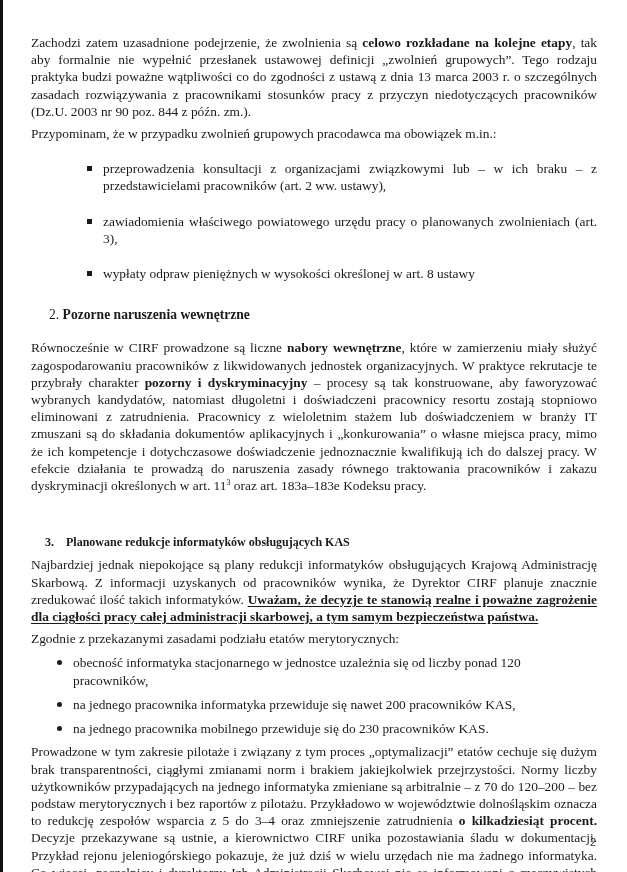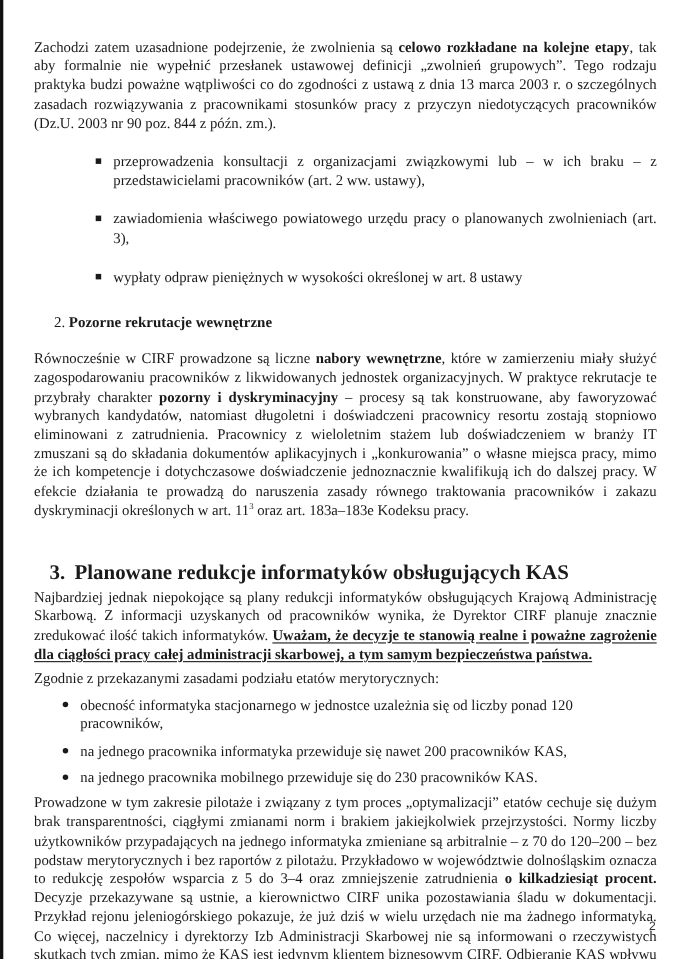--- a/index.html
+++ b/index.html
@@ -16,43 +16,44 @@
   .gap-s { margin-top: 5px; }
   b { font-weight: bold; }
   .u { text-decoration: underline; text-underline-offset: 2px; }
   ul { list-style: none; margin: 0; padding: 0; }
   .sq-list li { position: relative; padding-left: 72px; text-align: justify; margin-top: 18px; }
   .sq-list li .bul { position: absolute; left: 56px; top: 6px; width: 5px; height: 5px; background: #1a1a1a; }
   .dot-list li { position: relative; padding-left: 42px; margin-top: 7px; }
   .dot-list li .bul { position: absolute; left: 26px; top: 6px; width: 5px; height: 5px; border-radius: 50%; background: #1a1a1a; }
   .h2 { margin-top: 24px; margin-left: 18px; font-size: 13.6px; }
   .h2 .num { font-weight: normal; }
-  .h3 { margin-top: 40px; margin-left: 14px; font-weight: bold; font-size: 19px; }
+  .h3 { margin-top: 40px; margin-left: 14px; font-weight: bold; font-size: 12px; }
   .h3 .num { display: inline-block; width: 18px; }
   sup { font-size: 8px; line-height: 0; }
   .page-num { position: absolute; left: 590px; top: 836px; font-family: "Liberation Sans", sans-serif; font-size: 11px; color: #333; }
 </style>
 </head>
 <body>
 
 <div class="left-strip"></div>
 
 <div class="page">
 
   <p><span>Zachodzi zatem uzasadnione podejrzenie, że zwolnienia są </span><b>celowo rozkładane na kolejne etapy</b><span>, tak aby formalnie nie wypełnić przesłanek ustawowej definicji „zwolnień grupowych”. Tego rodzaju praktyka budzi poważne wątpliwości co do zgodności z ustawą z dnia 13 marca 2003 r. o szczególnych zasadach rozwiązywania z pracownikami stosunków pracy z przyczyn niedotyczących pracowników (Dz.U. 2003 nr 90 poz. 844 z późn. zm.).</span></p>
 
+  <p class="gap-s">Przypominam, że w przypadku zwolnień grupowych pracodawca ma obowiązek m.in.:</p>
 
   <ul class="sq-list">
     <li><span class="bul"></span><span>przeprowadzenia konsultacji z organizacjami związkowymi lub – w ich braku – z przedstawicielami pracowników (art. 2 ww. ustawy),</span></li>
     <li><span class="bul"></span><span>zawiadomienia właściwego powiatowego urzędu pracy o planowanych zwolnieniach (art. 3),</span></li>
     <li><span class="bul"></span><span>wypłaty odpraw pieniężnych w wysokości określonej w art. 8 ustawy</span></li>
   </ul>
 
 
-  <div class="h2"><span class="num">2.</span> <b>Pozorne rekrutacje wewnętrzne</b></div>
+  <div class="h2"><span class="num">2.</span> <b>Pozorne naruszenia wewnętrzne</b></div>
 
   <p style="margin-top:16px"><span>Równocześnie w CIRF prowadzone są liczne </span><b>nabory wewnętrzne</b><span>, które w zamierzeniu miały służyć zagospodarowaniu pracowników z likwidowanych jednostek organizacyjnych. W praktyce rekrutacje te przybrały charakter </span><b>pozorny i dyskryminacyjny</b><span> – procesy są tak konstruowane, aby faworyzować wybranych kandydatów, natomiast długoletni i doświadczeni pracownicy resortu zostają stopniowo eliminowani z zatrudnienia. Pracownicy z wieloletnim stażem lub doświadczeniem w branży IT zmuszani są do składania dokumentów aplikacyjnych i „konkurowania” o własne miejsca pracy, mimo że ich kompetencje i dotychczasowe doświadczenie jednoznacznie kwalifikują ich do dalszej pracy. W efekcie działania te prowadzą do naruszenia zasady równego traktowania pracowników i zakazu dyskryminacji określonych w art. 11</span><sup>3</sup><span> oraz art. 183a–183e Kodeksu pracy.</span></p>
 
   <div class="h3"><span class="num">3.</span> <span>Planowane redukcje informatyków obsługujących KAS</span></div>
 
   <p style="margin-top:5px"><span>Najbardziej jednak niepokojące są plany redukcji informatyków obsługujących Krajową Administrację Skarbową. Z informacji uzyskanych od pracowników wynika, że  Dyrektor CIRF planuje znacznie zredukować ilość takich  informatyków. </span><b class="u">Uważam, że decyzje te stanowią realne i poważne zagrożenie dla ciągłości pracy całej administracji skarbowej, a tym samym bezpieczeństwa państwa.</b></p>
 
   <p class="gap-s">Zgodnie z przekazanymi zasadami podziału etatów merytorycznych:</p>
 
   <ul class="dot-list">

